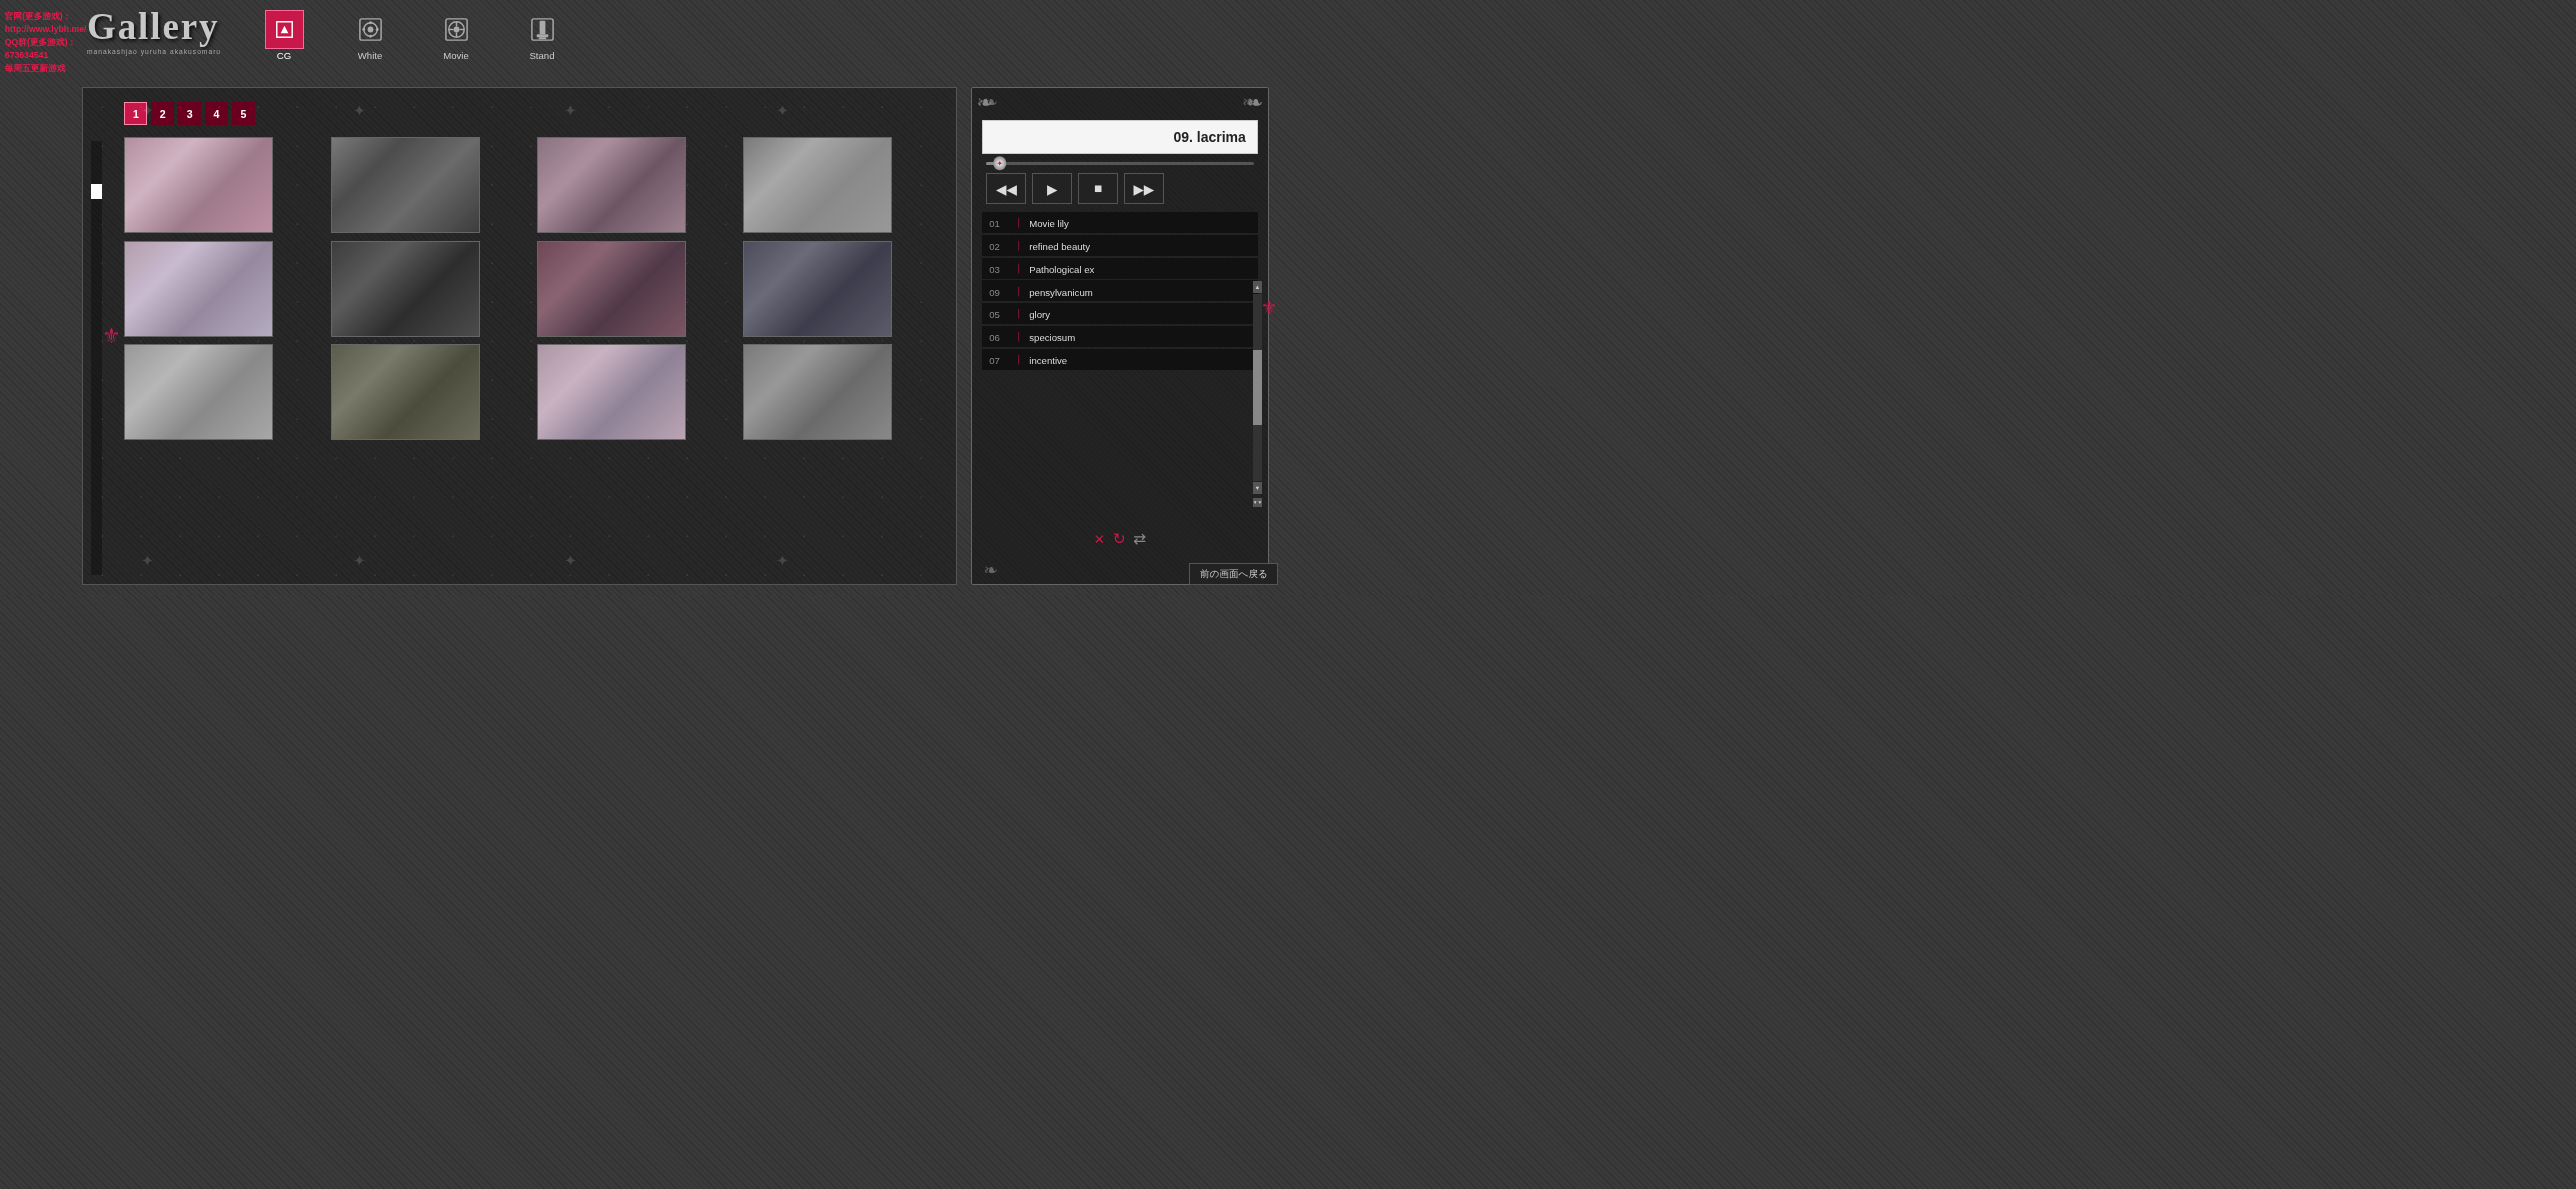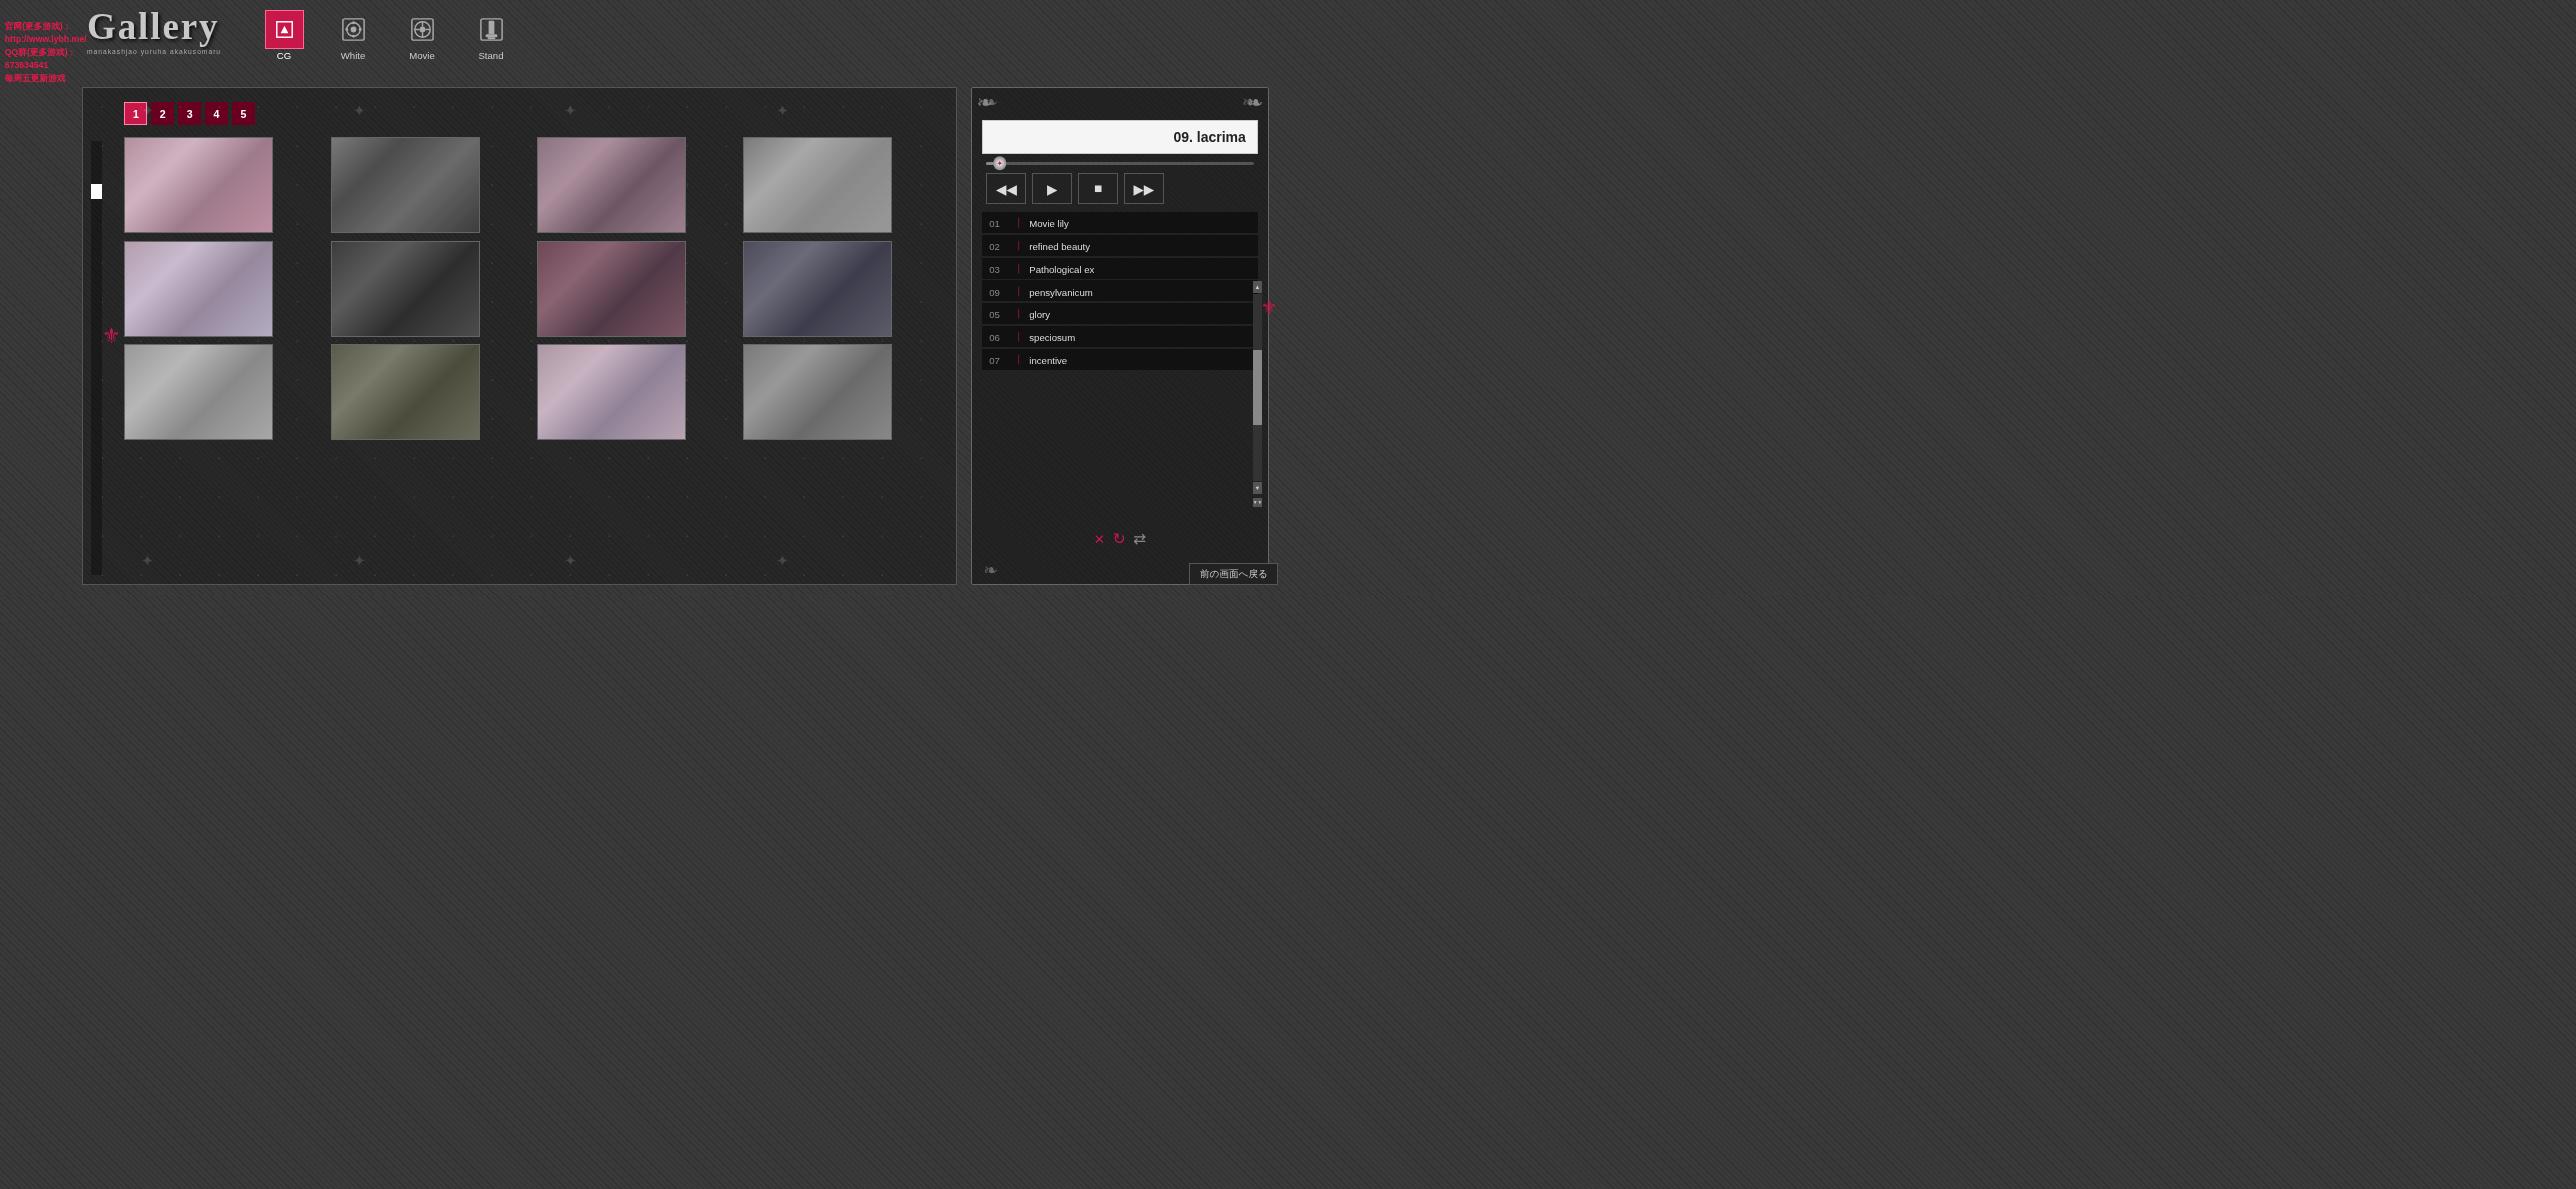--- a/index.html
+++ b/index.html
@@ -15,21 +15,21 @@
         rgba(0,0,0,0.15) 3.9px
       );
       font-family: 'Arial', sans-serif;
       overflow: hidden;
       position: relative;
     }
 
     
     #left-info {
       position: absolute;
-      top: 20px;
+      top: 10px;
       left: 4.8px;
       z-index: 10;
       font-size: 8.7px;
       line-height: 1.5;
     }
     #left-info .red-text {
       color: #e8194b;
       font-weight: bold;
     }
 
@@ -50,21 +50,21 @@
     }
     #gallery-title-area .subtitle-text {
       font-size: 6.7px;
       color: #aaa;
       letter-spacing: 1px;
     }
 
     
     #nav-tabs {
       display: flex;
-      gap: 11px;
+      gap: 28px;
       position: absolute;
       top: 9.6px;
       left: 255px;
     }
     .nav-tab {
       display: flex;
       flex-direction: column;
       align-items: center;
       cursor: pointer;
       width: 58px;

